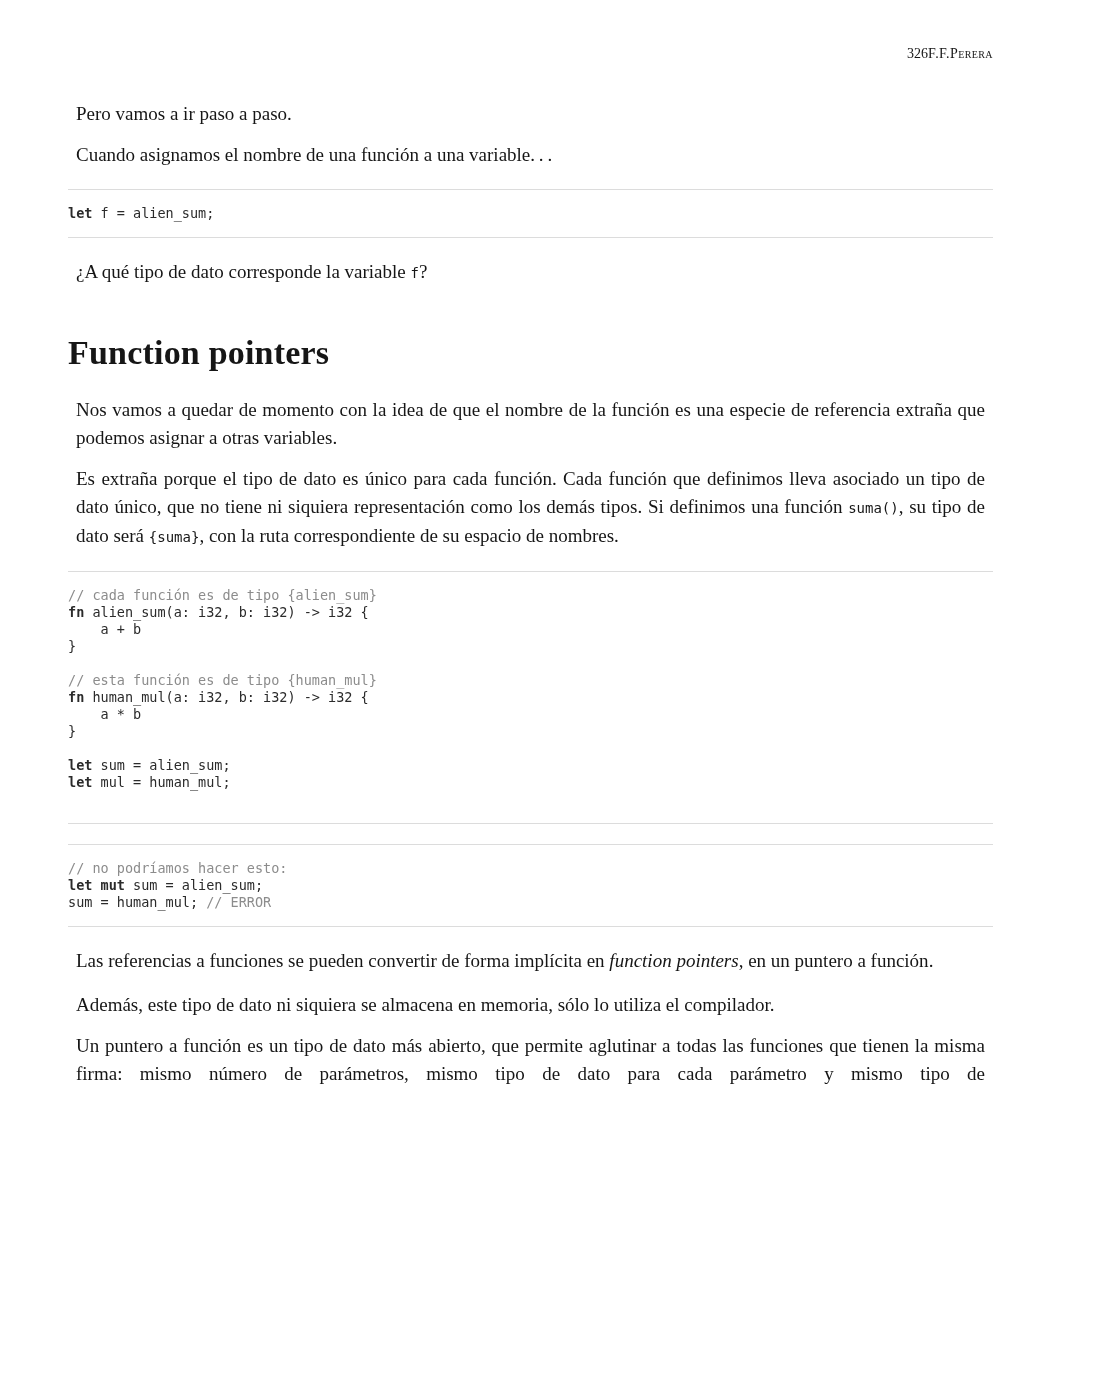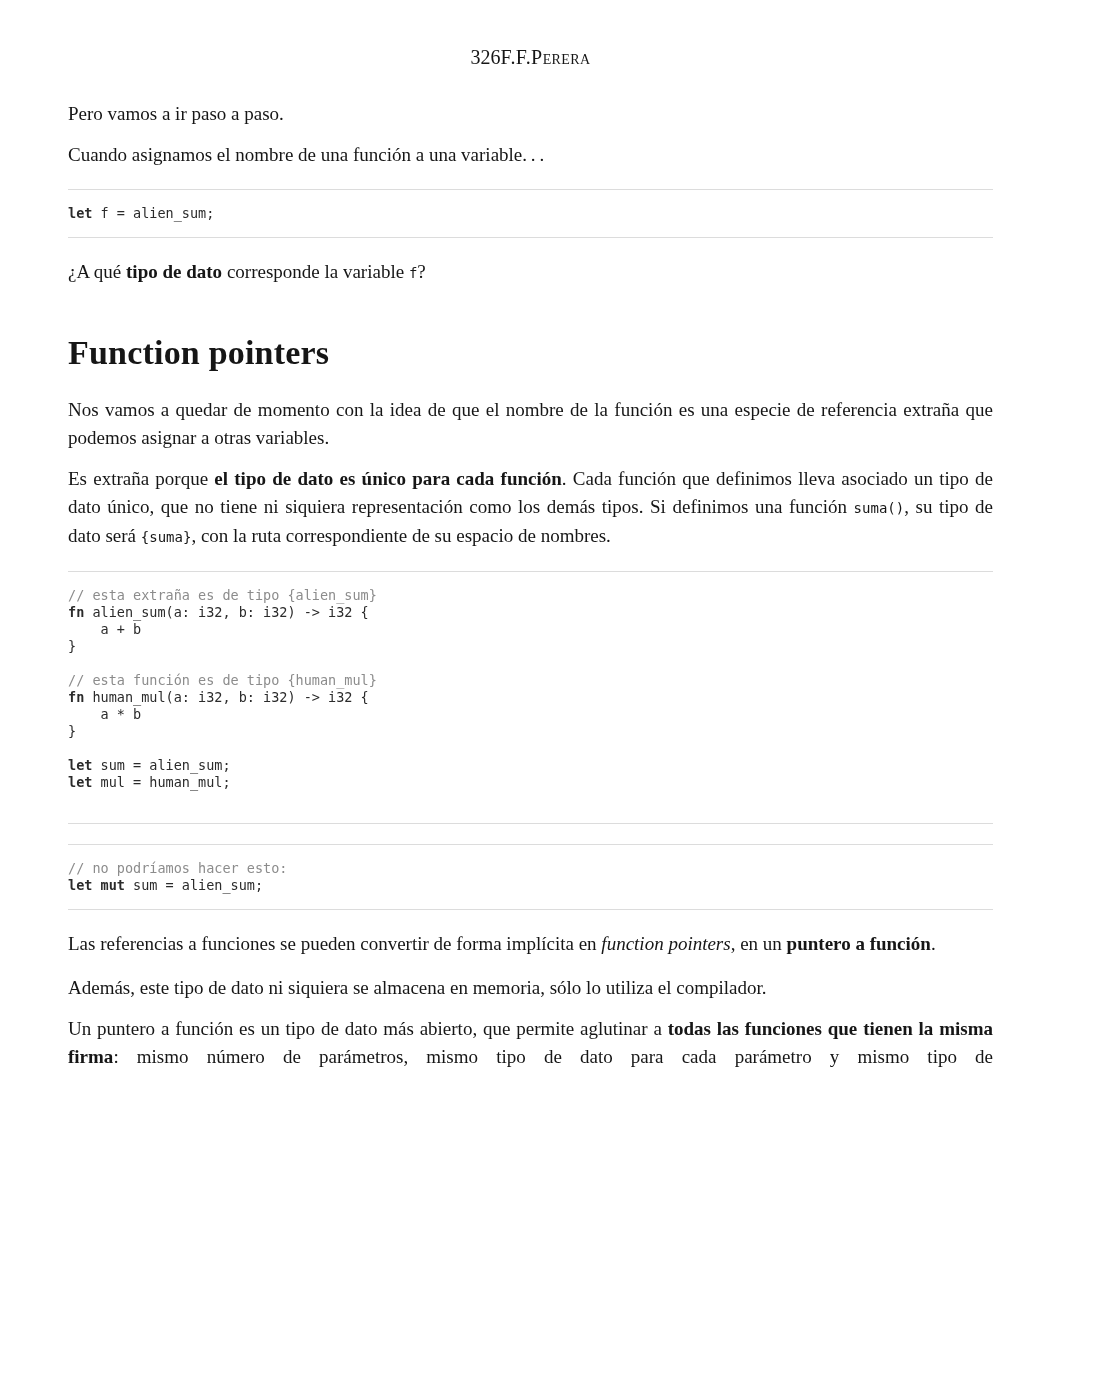--- a/index.html
+++ b/index.html
@@ -17,41 +17,41 @@
     font-family: "Liberation Serif", serif;
     color: var(--text, #161616);
     position: relative;
   }
   .page {
     padding: 46px 107px 40px 68px;
   }
   
   .running-header {
     display: flex;
-    justify-content: center;
+    justify-content: flex-end;
     align-items: baseline;
-    font-size: 20px;
+    font-size: 14px;
     height: 22px;
   }
   .author {
     font-variant: small-caps;
     letter-spacing: 0.4px;
   }
   
   p.body-par {
     font-size: 19px;
     line-height: 28px;
     text-align: justify;
-    margin: 13px 0;
+    margin: 13px 8px;
   }
   p.first-par { margin-top: 32px; }
   p.question-par { margin-top: 20px; }
   p.after-code { margin-top: 16px; }
   p.justify-last { text-align-last: justify; }
-  .b { font-weight: bold; }
+  .b { font-weight: normal; }
   .i { font-style: italic; }
   .m {
     font-family: "DejaVu Sans Mono", monospace;
     font-size: 14px;
   }
   
   h1.section-heading {
     font-size: 34px;
     line-height: 39px;
     font-weight: bold;
@@ -96,40 +96,41 @@
 
   <p class="body-par question-par"><span>¿A qué </span><span class="b">tipo de dato</span><span> corresponde la variable </span><span class="m">f</span><span>?</span></p>
 
   <h1 class="section-heading">Function pointers</h1>
 
   <p class="body-par">Nos vamos a quedar de momento con la idea de que el nombre de la función es una especie de referencia extraña que podemos asignar a otras variables.</p>
 
   <p class="body-par"><span>Es extraña porque </span><span class="b">el tipo de dato es único para cada función</span><span>. Cada función que definimos lleva asociado un tipo de dato único, que no tiene ni siquiera representación como los demás tipos. Si definimos una función </span><span class="m">suma()</span><span>, su tipo de dato será </span><span class="m">{suma}</span><span>, con la ruta correspondiente de su espacio de nombres.</span></p>
 
   <div class="code-block">
-    <div class="code-line"><span class="comment">// esta extraña es de tipo {alien_sum}</span></div>
+    <div class="code-line"><span class="comment">// cada función es de tipo {alien_sum}</span></div>
     <div class="code-line"><span class="kw">fn</span><span> alien_sum(a: i32, b: i32) -&gt; i32 {</span></div>
     <div class="code-line"><span>    a + b</span></div>
     <div class="code-line"><span>}</span></div>
     <div class="code-line"><span></span></div>
     <div class="code-line"><span class="comment">// esta función es de tipo {human_mul}</span></div>
     <div class="code-line"><span class="kw">fn</span><span> human_mul(a: i32, b: i32) -&gt; i32 {</span></div>
     <div class="code-line"><span>    a * b</span></div>
     <div class="code-line"><span>}</span></div>
     <div class="code-line"><span></span></div>
     <div class="code-line"><span class="kw">let</span><span> sum = alien_sum;</span></div>
     <div class="code-line"><span class="kw">let</span><span> mul = human_mul;</span></div>
     <div class="code-line"><span></span></div>
   </div>
 
 
 
   <div class="code-block">
     <div class="code-line"><span class="comment">// no podríamos hacer esto:</span></div>
     <div class="code-line"><span class="kw">let mut</span><span> sum = alien_sum;</span></div>
+    <div class="code-line"><span>sum = human_mul; </span><span class="comment">// ERROR</span></div>
   </div>
 
   <p class="body-par"><span>Las referencias a funciones se pueden convertir de forma implícita en </span><span class="i">function pointers</span><span>, en un </span><span class="b">puntero a función</span><span>.</span></p>
 
   <p class="body-par after-code">Además, este tipo de dato ni siquiera se almacena en memoria, sólo lo utiliza el compilador.</p>
 
   <p class="body-par justify-last"><span>Un puntero a función es un tipo de dato más abierto, que permite aglutinar a </span><span class="b">todas las funciones que tienen la misma firma</span><span>: mismo número de parámetros, mismo tipo de dato para cada parámetro y mismo tipo de</span></p>
 
 </div>
 

